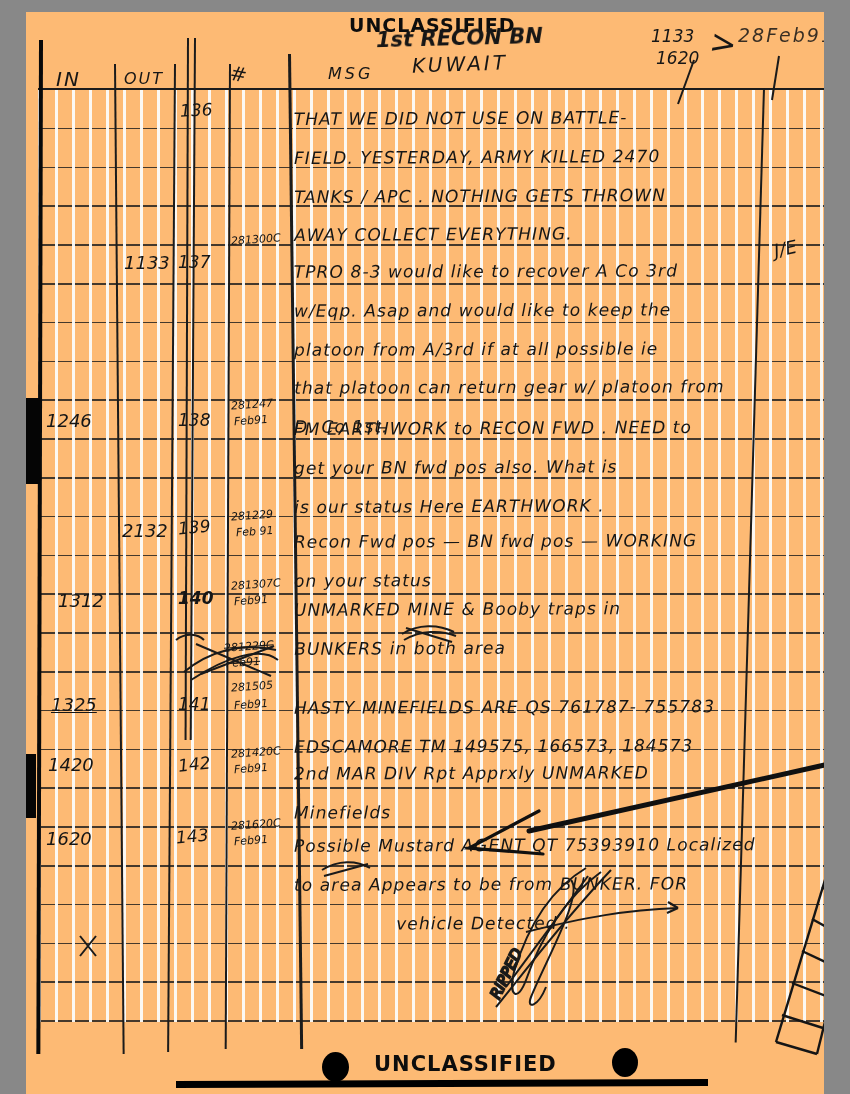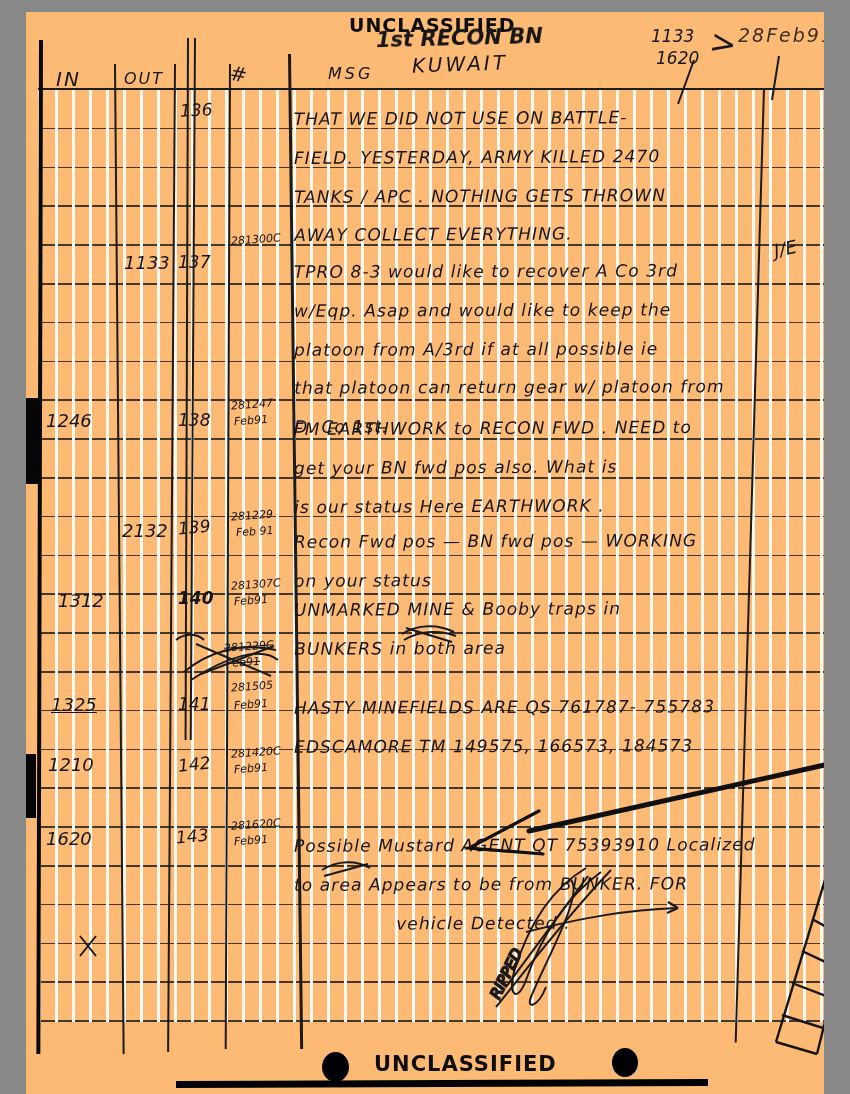--- a/index.html
+++ b/index.html
@@ -115,24 +115,28 @@
   <div class="hw num" style="left:152px;top:682px;text-align:right;">141</div>
   <div class="hw dtg struck" style="left:198px;top:628px;">281229C</div>
   <div class="hw dtg struck" style="left:200px;top:644px;">Feb91</div>
   <div class="hw dtg" style="left:205px;top:668px;">281505</div>
   <div class="hw dtg" style="left:208px;top:686px;">Feb91</div>
   <div class="msgblock" style="left:268px;top:676px;transform:rotate(-0.2deg);">
     <div>HASTY MINEFIELDS ARE QS 761787- 755783</div>
     <div>EDSCAMORE TM 149575, 166573, 184573</div>
   </div>
 
-  <div class="hw time" style="left:22px;top:742px;">1210</div>
+  <div class="hw time" style="left:22px;top:742px;">1420</div>
   <div class="hw num" style="left:152px;top:742px;transform:rotate(-6deg);">142</div>
   <div class="hw dtg" style="left:205px;top:734px;">281420C</div>
   <div class="hw dtg" style="left:208px;top:750px;">Feb91</div>
+  <div class="msgblock" style="left:268px;top:742px;transform:rotate(-0.2deg);">
+    <div>2nd MAR DIV Rpt Apprxly UNMARKED</div>
+    <div>Minefields</div>
+  </div>
 
   <div class="hw time" style="left:20px;top:816px;">1620</div>
   <div class="hw num" style="left:150px;top:814px;transform:rotate(-5deg);">143</div>
   <div class="hw dtg" style="left:205px;top:806px;">281620C</div>
   <div class="hw dtg" style="left:208px;top:822px;">Feb91</div>
   <div class="msgblock" style="left:268px;top:814px;transform:rotate(-0.2deg);">
     <div>Possible Mustard AGENT QT 75393910 Localized</div>
     <div>to area Appears to be from BUNKER. FOR</div>
     <div style="padding-left:102px;">vehicle Detected .</div>
   </div>

